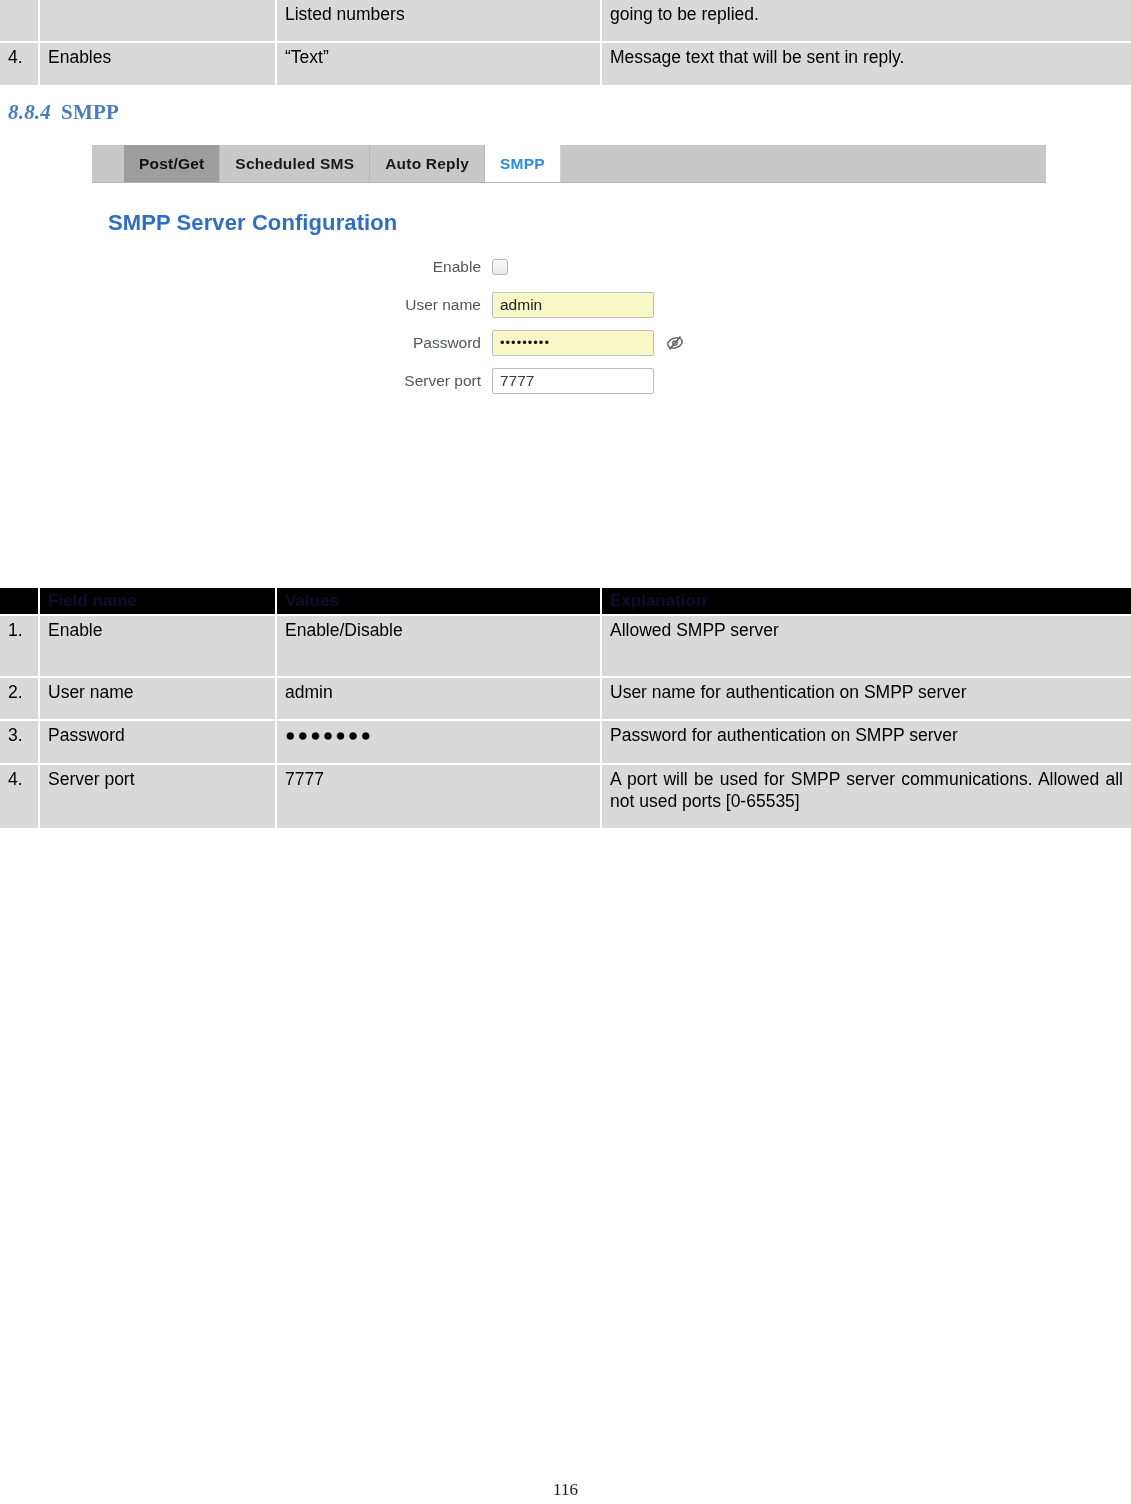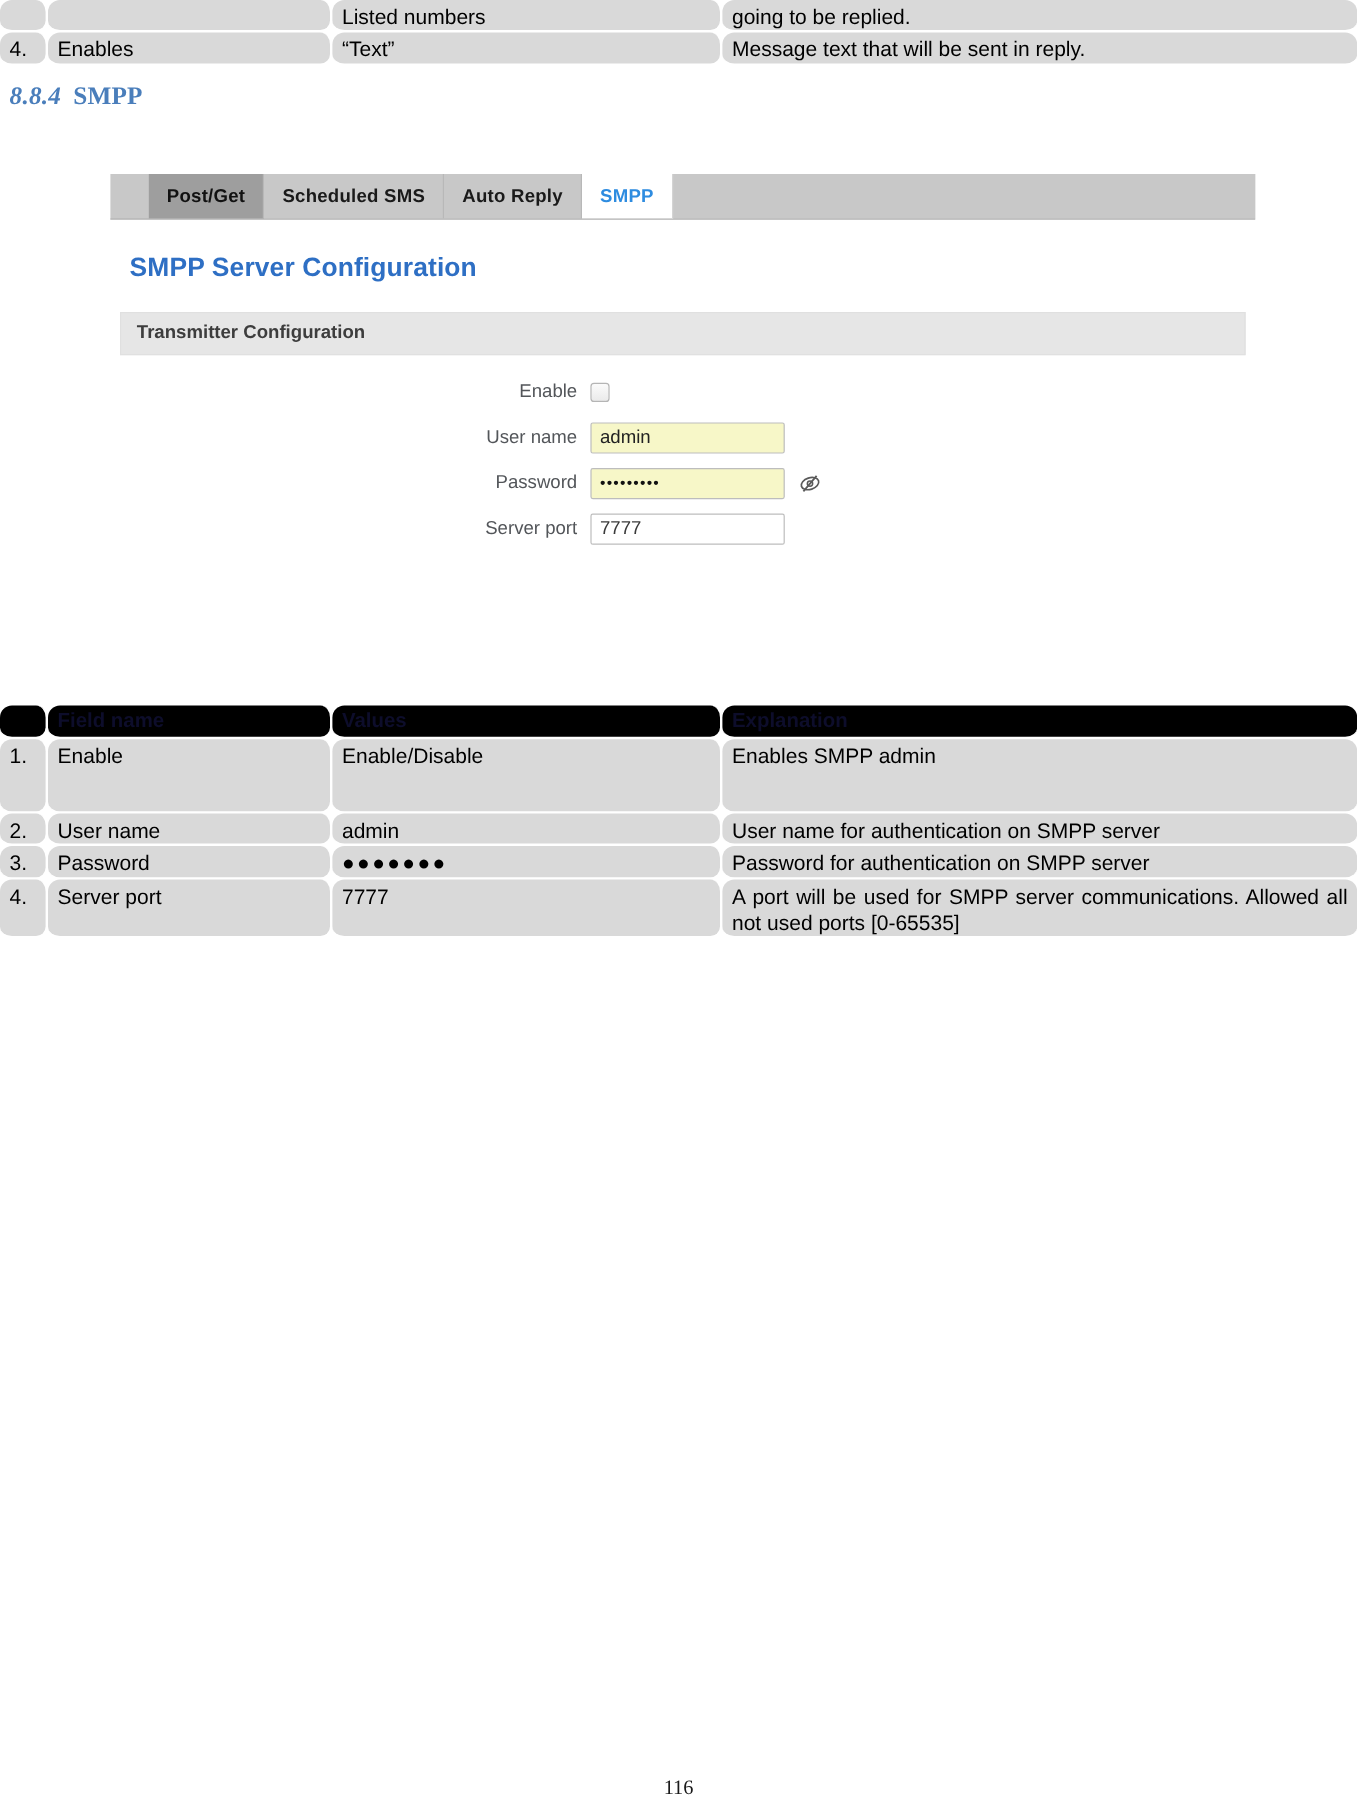--- a/index.html
+++ b/index.html
@@ -20,26 +20,25 @@
   .doc-table {
     width: 1131px;
     border-collapse: separate;
     border-spacing: 0;
     table-layout: fixed;
   }
   .doc-table td {
     background: #d9d9d9;
     border-right: 2px solid #ffffff;
     border-bottom: 2px solid #ffffff;
-    padding: 3px 8px 0 8px;
+    padding: 3px 8px 16px 8px;
     font-size: 17.5px;
     line-height: 1.28;
     color: #000000;
     vertical-align: top;
-    border-radius: 10px;
   }
   .doc-table td.last { border-right: none; }
   .col-num   { width: 40px; }
   .col-field { width: 237px; }
   .col-val   { width: 325px; }
   .col-exp   { width: 529px; }
 
   .hdr td {
     background: #000000;
     color: #0d0d2b;
@@ -257,23 +256,20 @@
       <div class="tab active">
           <span>SMPP</span>
         </div>
       <div class="tab-filler"></div>
     </div>
 
     <div class="shot-body">
 
       <div class="panel-title">SMPP Server Configuration</div>
 
-      <div class="section-bar">
-        <span>Transmitter Configuration</span>
-      </div>
 
       <div class="form">
 
         <div class="frow">
           <div class="flabel">Enable</div>
           <div class="ffield">
             <span class="chk"></span>
           </div>
         </div>
 
@@ -318,21 +314,21 @@
         <td class="col-num"></td>
         <td class="col-field">Field name</td>
         <td class="col-val">Values</td>
         <td class="col-exp last">Explanation</td>
       </tr>
 
       <tr>
         <td class="col-num">1.</td>
         <td class="col-field cell-lower tall-cell">Enable</td>
         <td class="col-val">Enable/Disable</td>
-        <td class="col-exp last">Enables SMPP admin</td>
+        <td class="col-exp last">Allowed SMPP server</td>
       </tr>
 
       <tr>
         <td class="col-num">2.</td>
         <td class="col-field">User name</td>
         <td class="col-val">admin</td>
         <td class="col-exp last">User name for authentication on SMPP server</td>
       </tr>
 
       <tr>

